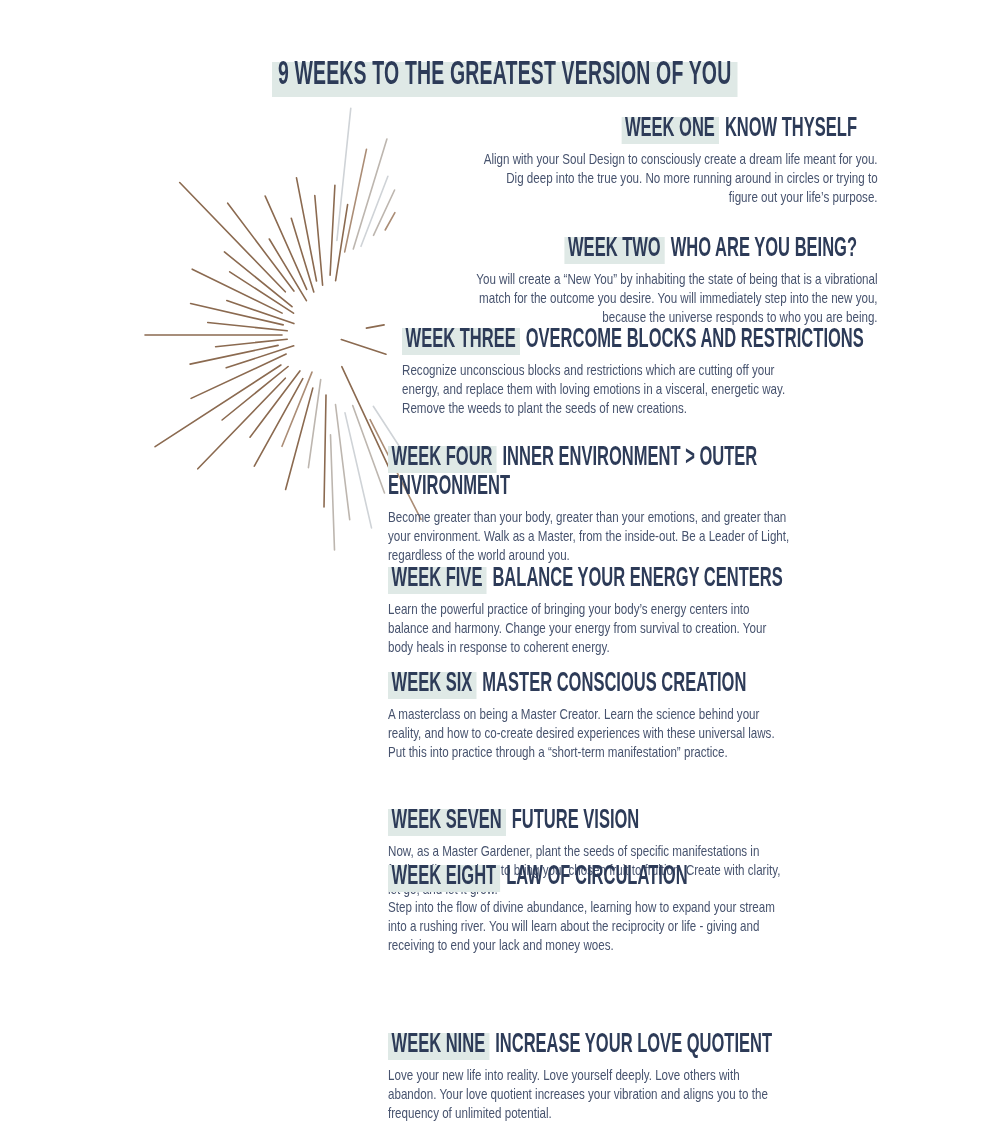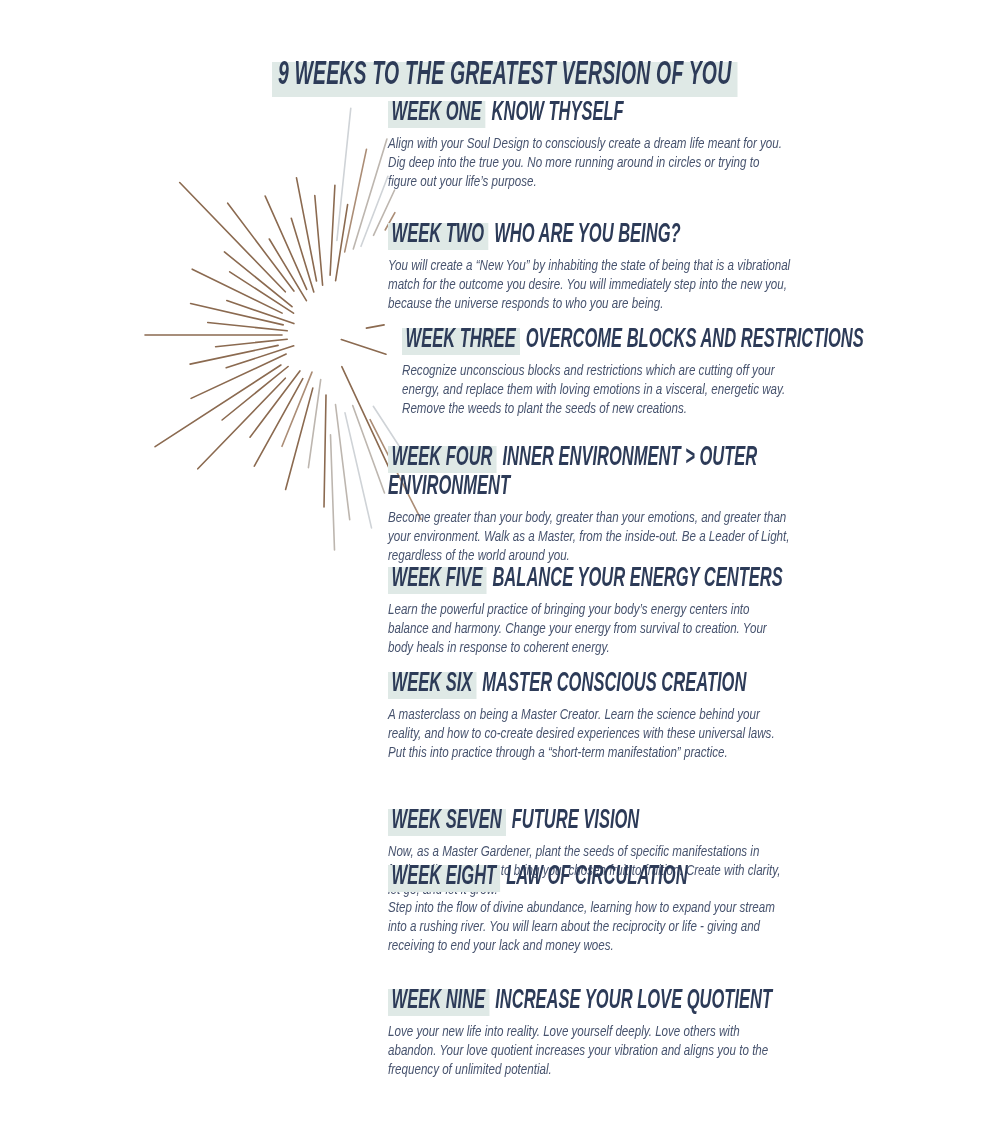--- a/index.html
+++ b/index.html
@@ -3,21 +3,21 @@
 <meta charset="utf-8">
 <style>
   html, body { margin: 0; padding: 0; }
   body {
     width: 1000px; height: 1137px;
     background: #ffffff;
     position: relative;
     overflow: hidden;
     font-family: "Liberation Sans", "DejaVu Sans", sans-serif;
   }
-  .page { position: absolute; inset: 0; font-style: italic; }
+  .page { position: absolute; inset: 0; }
 
   
   .title-wrap { position: absolute; left: 272px; top: 30px; }
   .page-title {
     display: inline-block;
     white-space: nowrap;
     font-size: 33px;
     font-weight: 700;
     letter-spacing: 0.3px;
     color: var(--heading-navy, #2d3b58);
@@ -53,23 +53,23 @@
   }
   .wk-desc {
     margin: 9px 0 0 0;
     font-size: 14.5px;
     line-height: 19px;
     color: var(--body-text, #47536e);
     white-space: pre;
     transform: scaleX(0.8);
     transform-origin: 0 0;
   }
-  .s1 { top: 96px; } .s2 { top: 218px; } .s3 { top: 323px; margin-left: 14px; }
+  .s1 { top: 112px; text-align: right; } .s2 { top: 232px; text-align: right; } .s3 { top: 323px; margin-left: 14px; }
   .s4 { top: 441px; } .s5 { top: 562px; } .s6 { top: 667px; }
-  .s7 { top: 804px; } .s8 { top: 860px; } .s9 { top: 984px; }
+  .s7 { top: 804px; } .s8 { top: 860px; } .s9 { top: 1028px; }
 </style>
 </head>
 <body>
 
 <div class="page">
 
   <div class="title-wrap">
     <h1 class="page-title">9 WEEKS TO THE GREATEST VERSION OF YOU</h1>
   </div>
 

